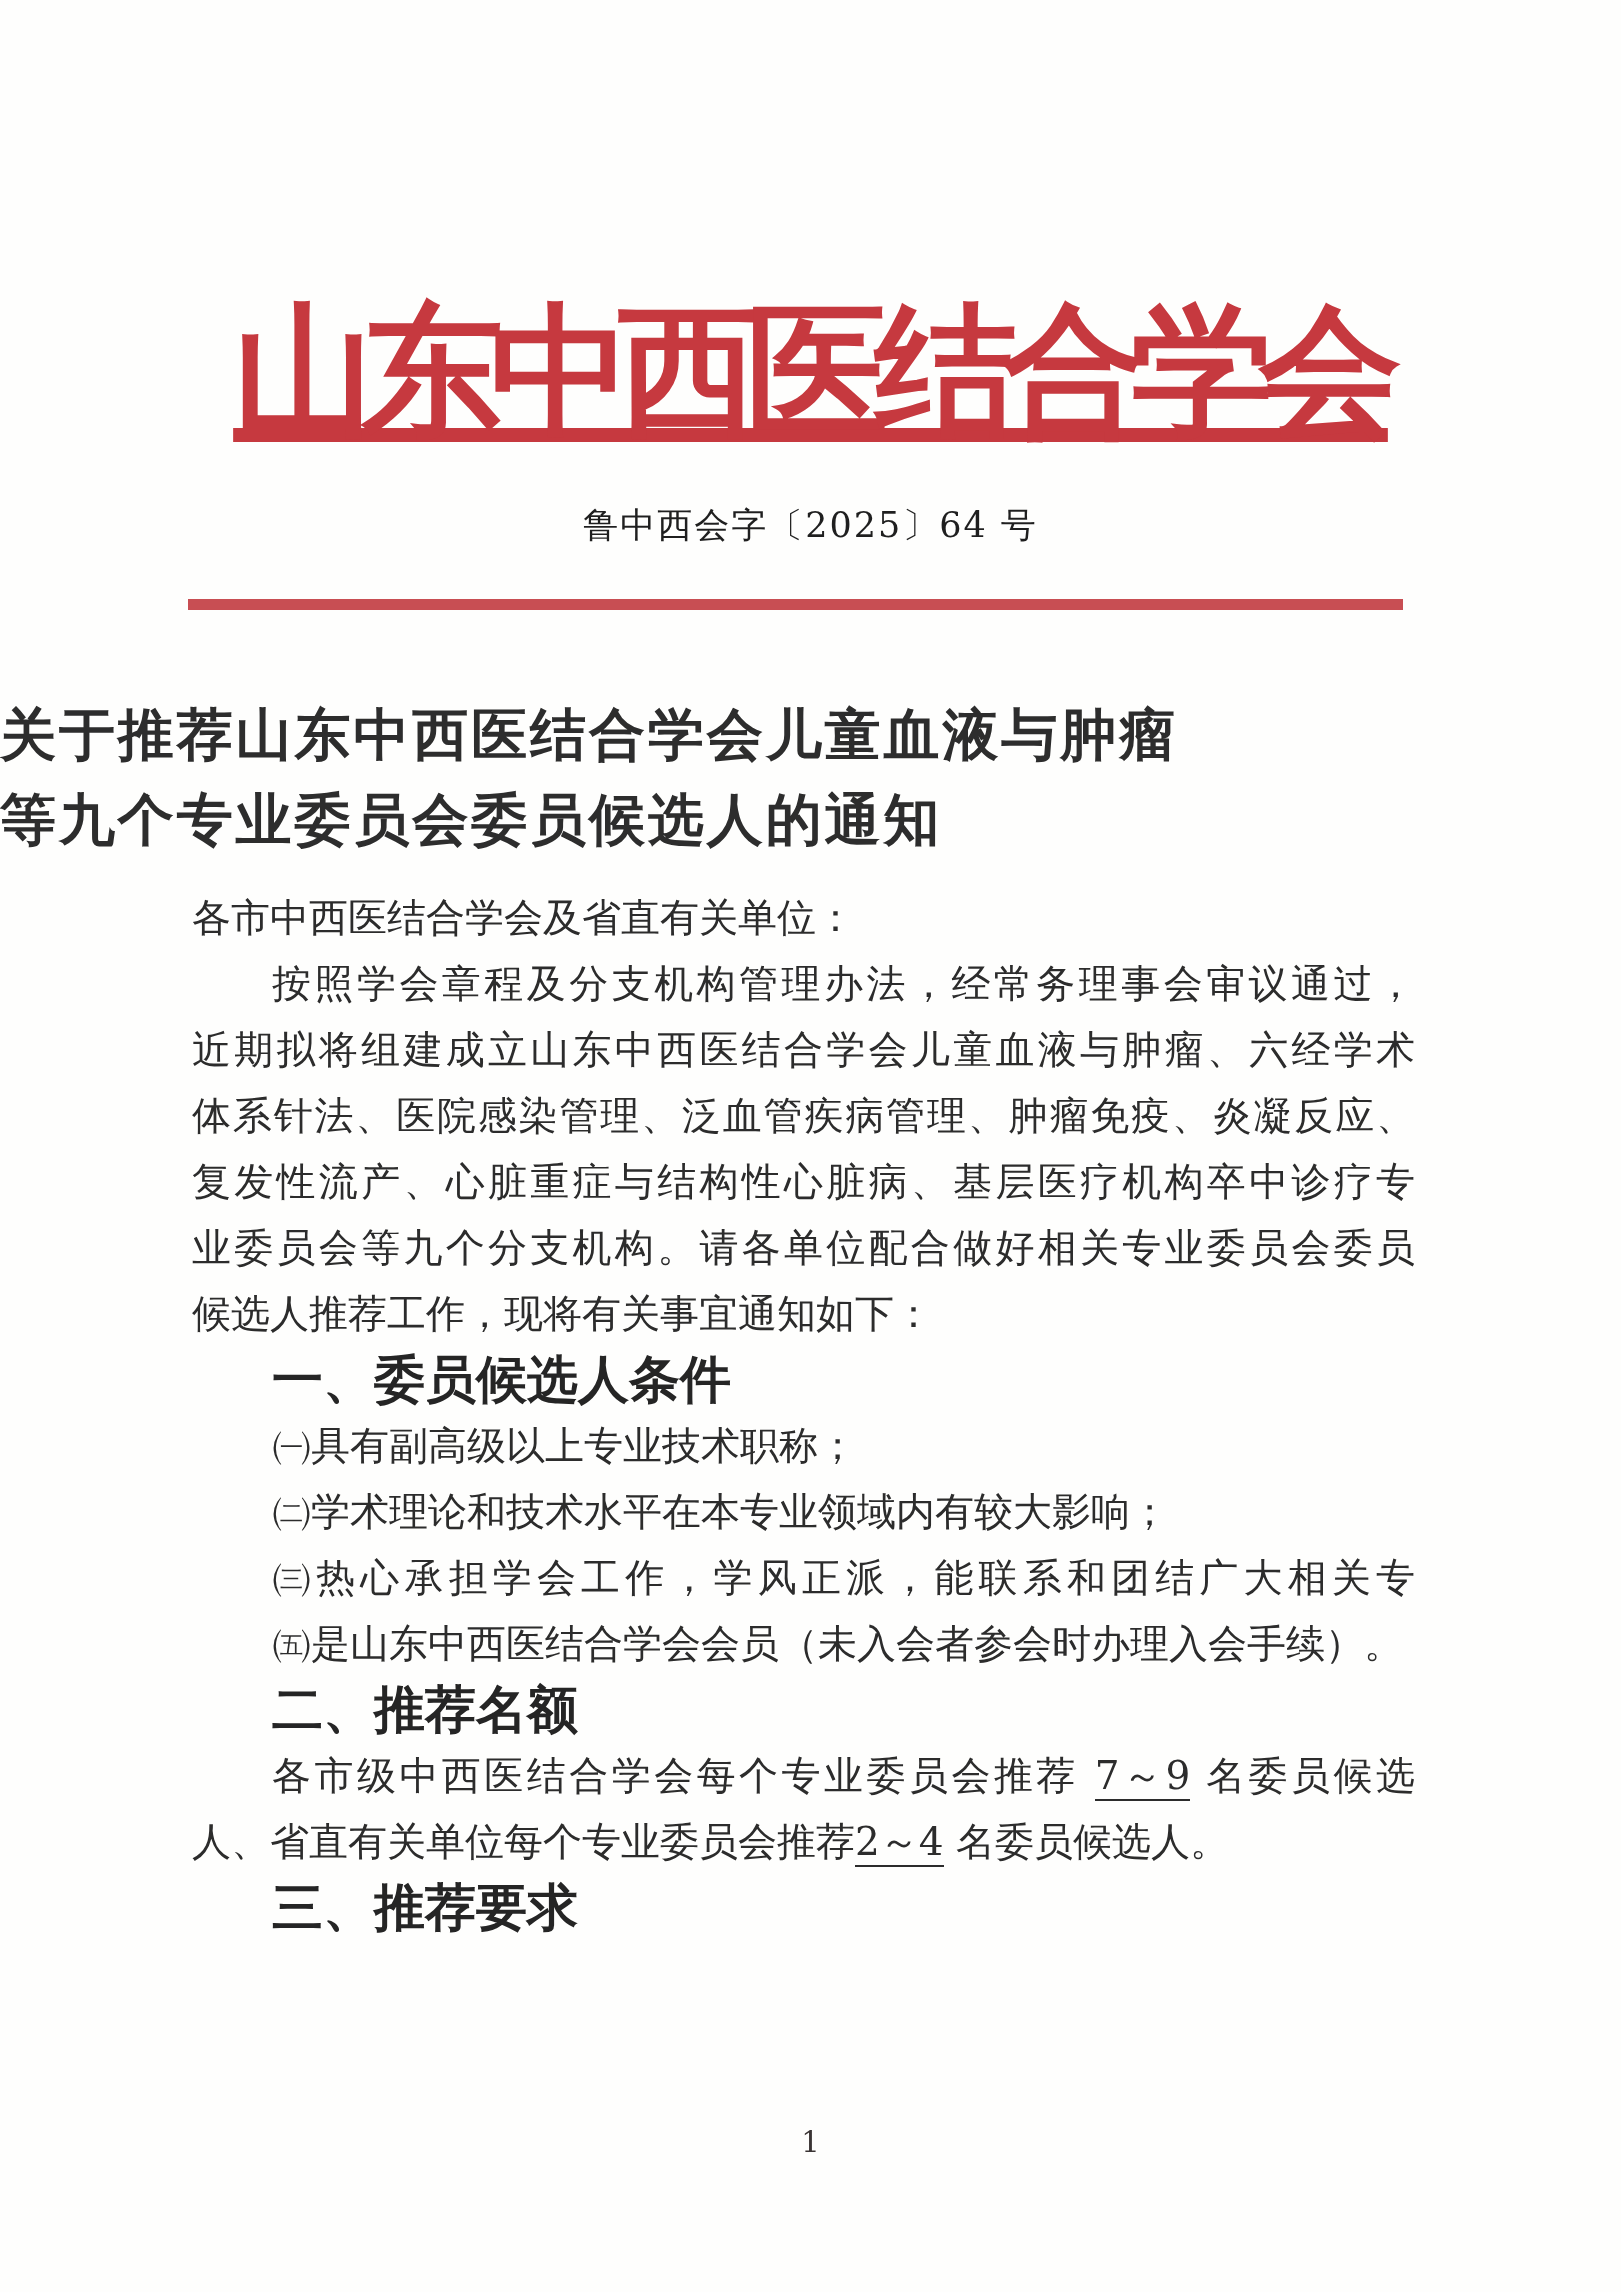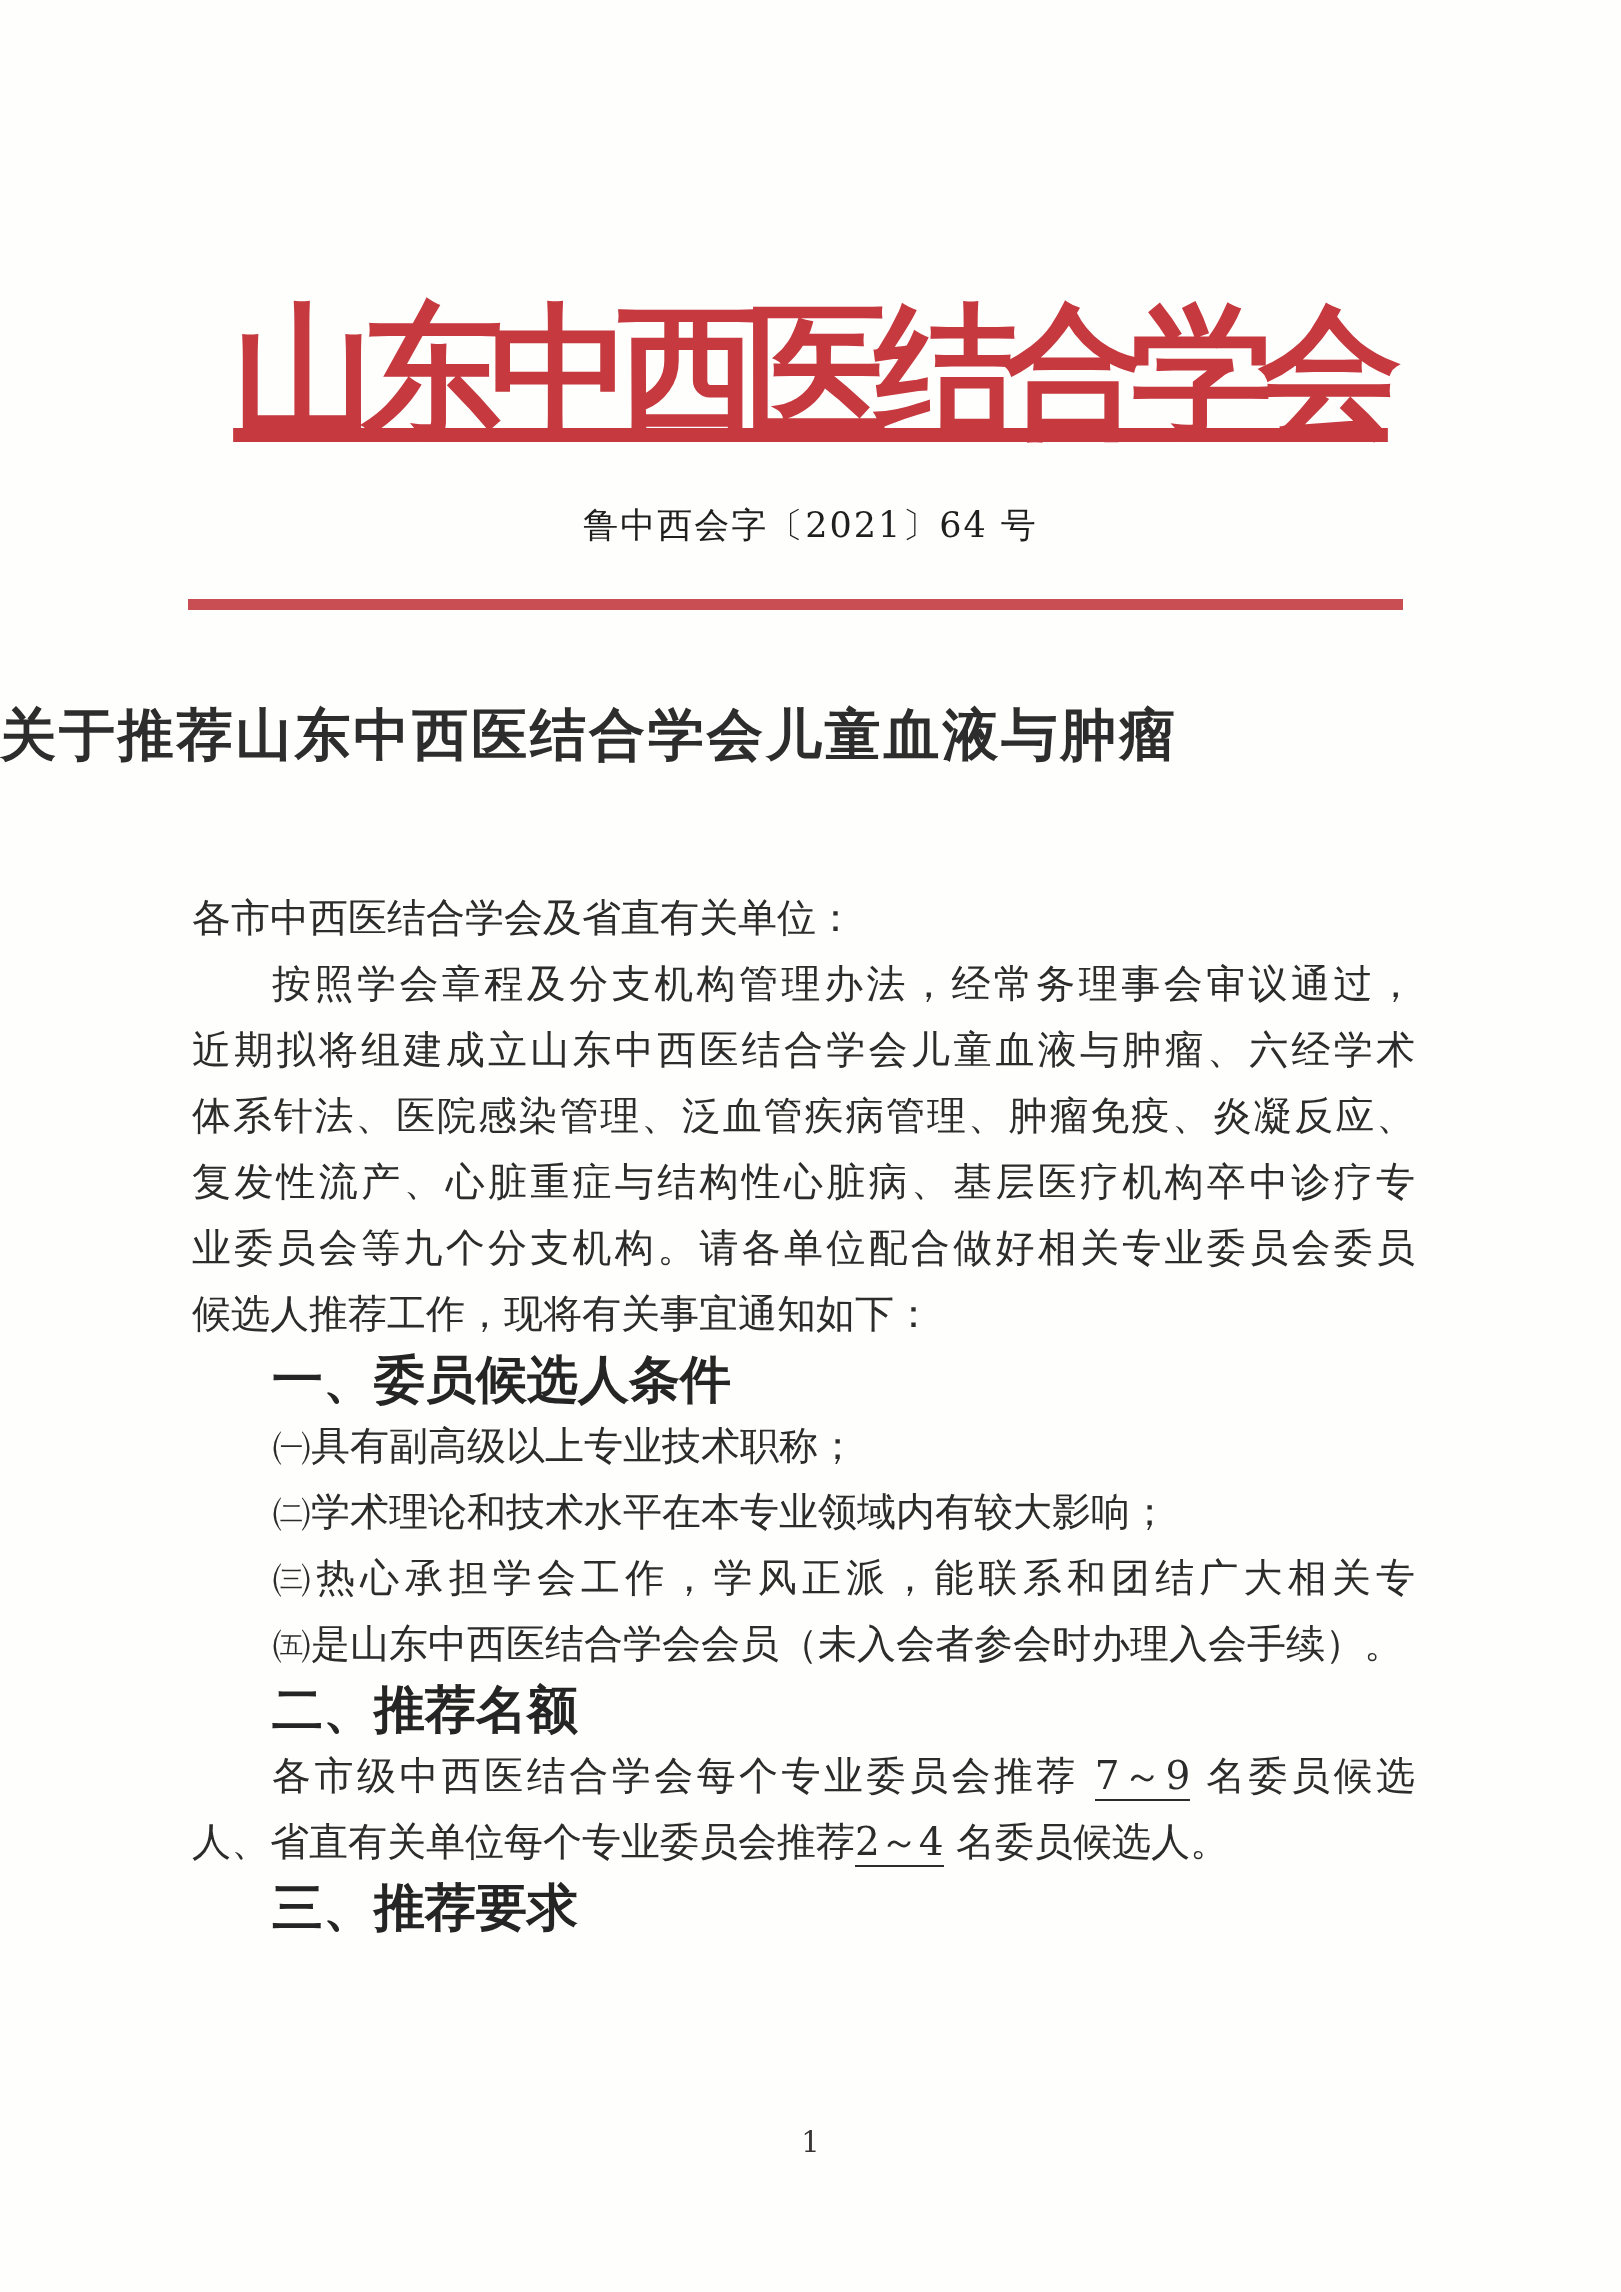--- a/index.html
+++ b/index.html
@@ -102,26 +102,27 @@
     color: #3a3434;
   }
 </style>
 </head>
 <body>
 
 <div class="page">
 
   <h1 class="masthead">山东中西医结合学会</h1>
 
-  <div class="docnum">鲁中西会字〔2021〕64 号</div>
+  <div class="docnum">鲁中西会字〔2025〕64 号</div>
 
   <div class="redline"></div>
 
   <h2 class="doc-title">
     <span>关于推荐山东中西医结合学会儿童血液与肿瘤</span>
+    <span>等九个专业委员会委员候选人的通知</span>
   </h2>
 
   <div class="body-block" id="body-lines">
       <div class="bline"><span>各市中西医结合学会及省直有关单位：</span></div>
       <div class="bline indent fill"><span>按照学会章程及分支机构管理办法，经常务理事会审议通过，</span></div>
       <div class="bline fill"><span>近期拟将组建成立山东中西医结合学会儿童血液与肿瘤、六经学术</span></div>
       <div class="bline fill"><span>体系针法、医院感染管理、泛血管疾病管理、肿瘤免疫、炎凝反应、</span></div>
       <div class="bline fill"><span>复发性流产、心脏重症与结构性心脏病、基层医疗机构卒中诊疗专</span></div>
       <div class="bline fill"><span>业委员会等九个分支机构。请各单位配合做好相关专业委员会委员</span></div>
       <div class="bline"><span>候选人推荐工作，现将有关事宜通知如下：</span></div>

